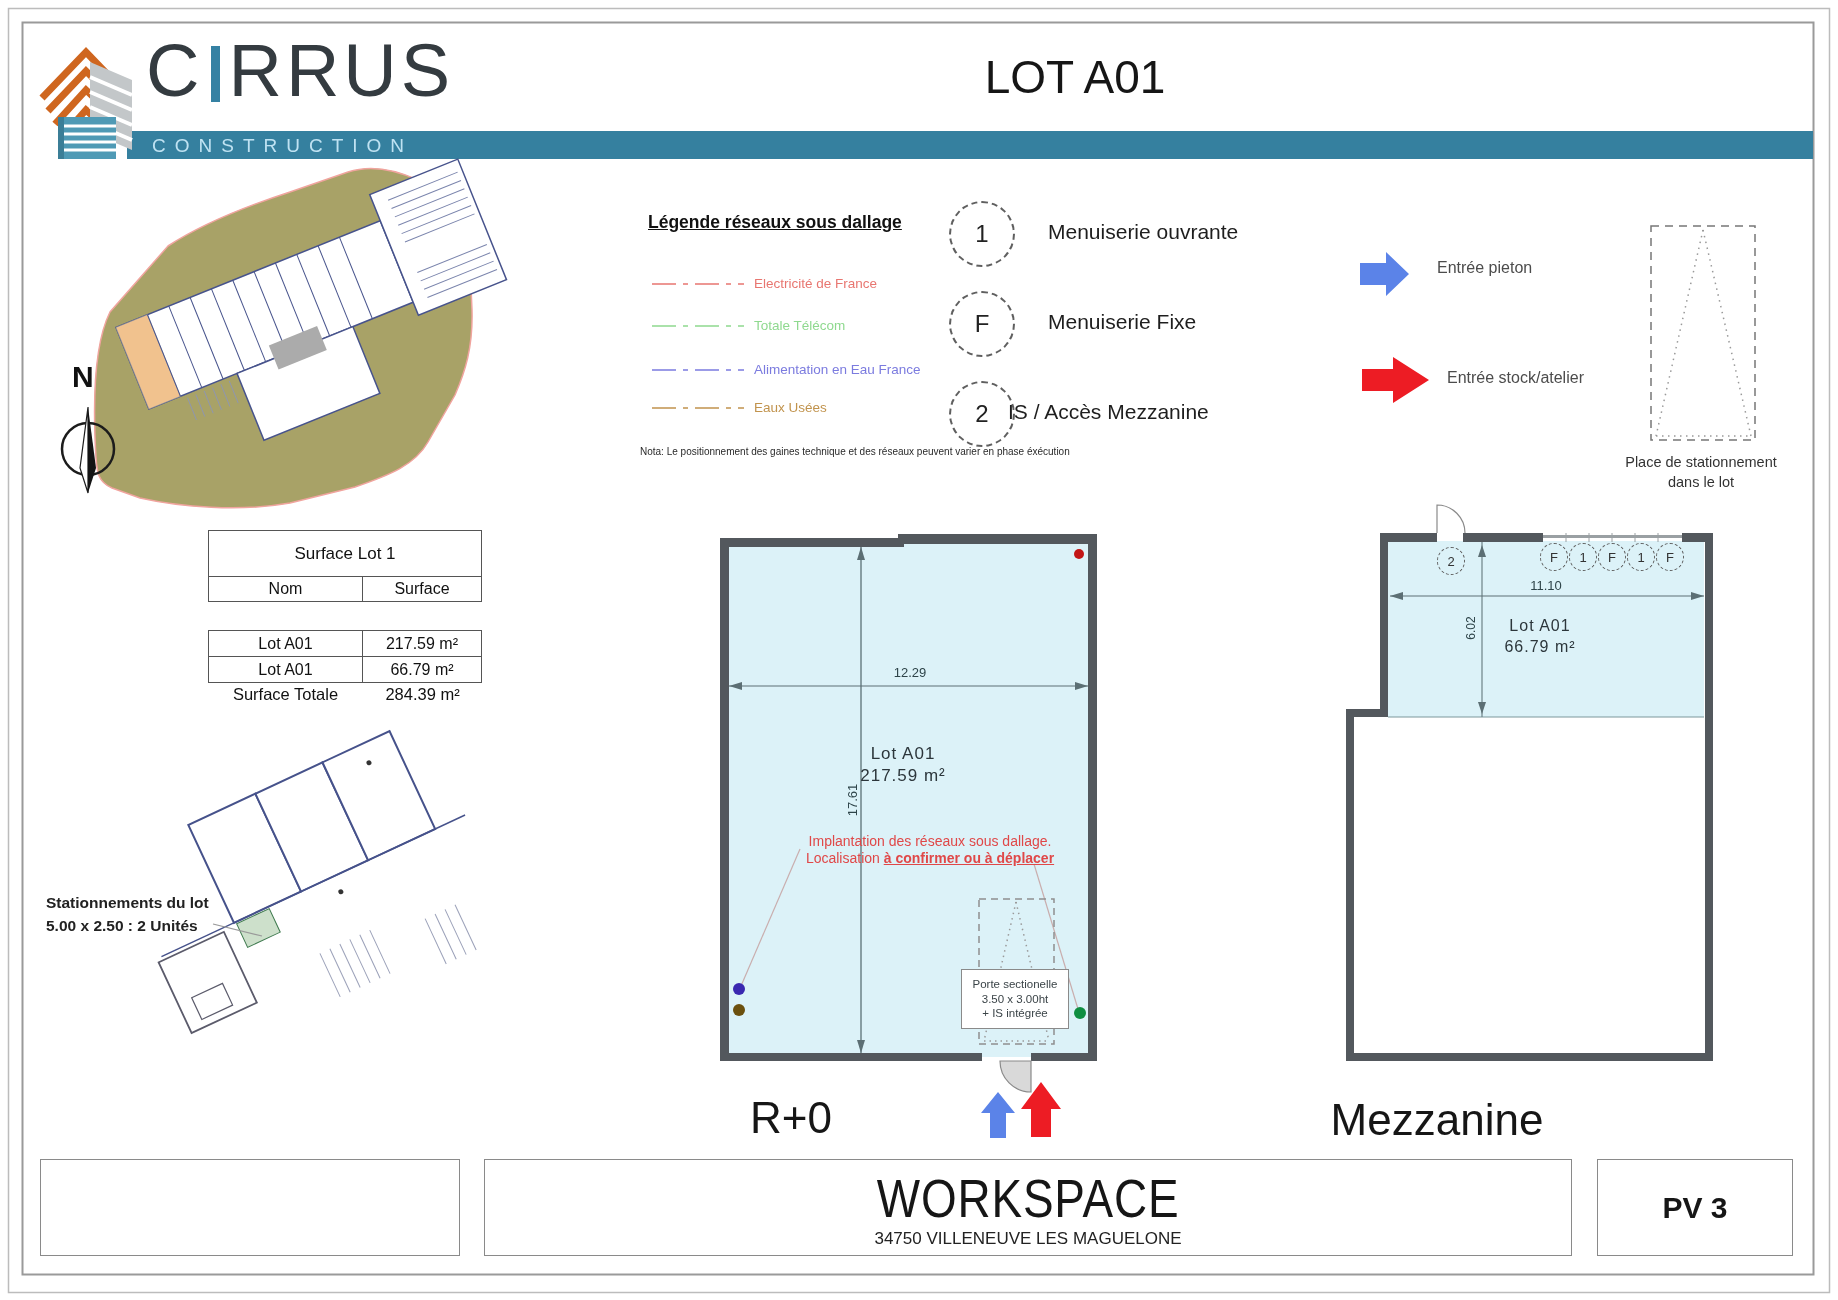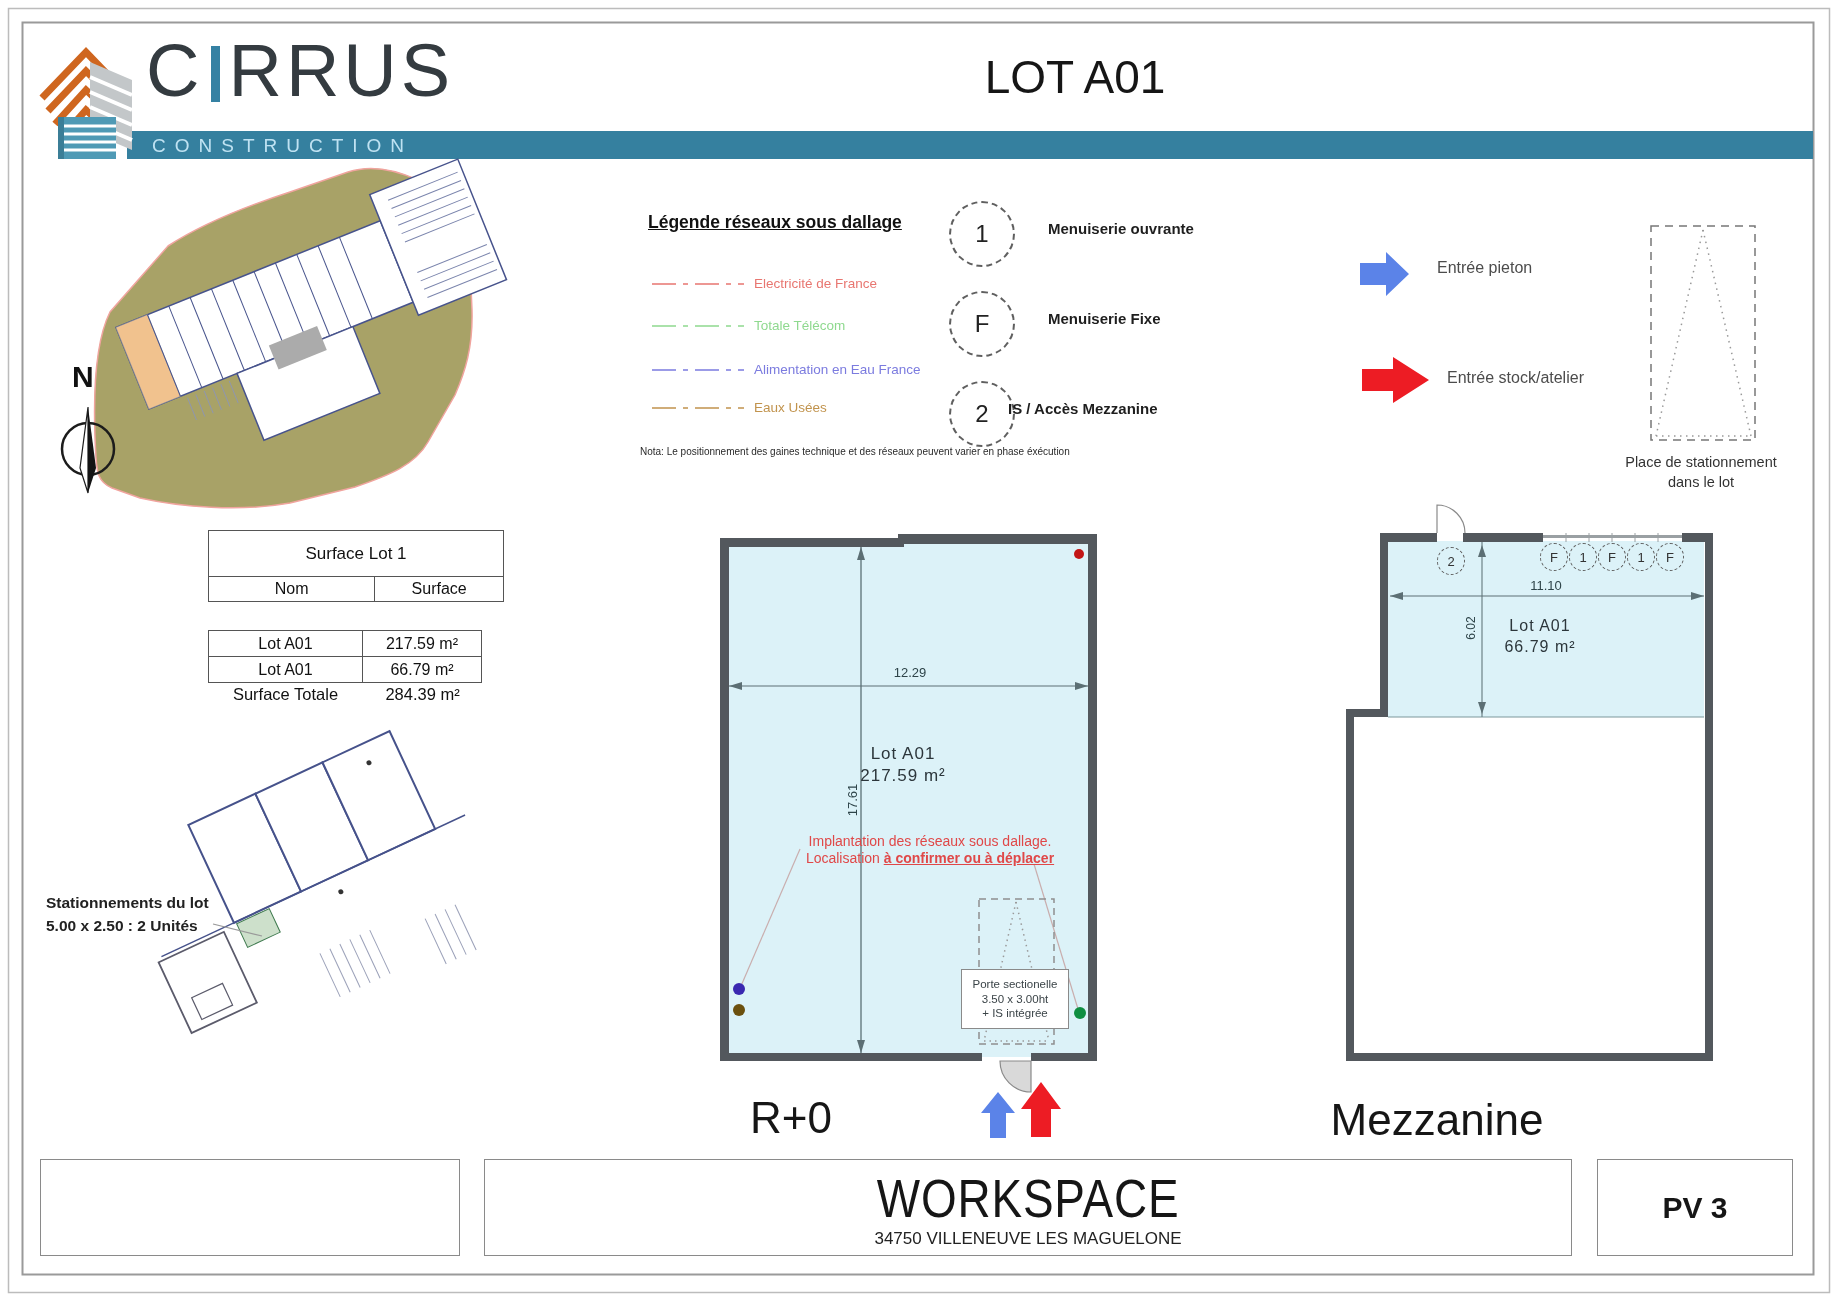--- a/index.html
+++ b/index.html
@@ -14,21 +14,21 @@
   .construction{font-size:19px;letter-spacing:9px;color:#bfe2f2;font-weight:400;}
   .lot-title{font-size:46px;color:#161616;}
   
   .leg-head{font-size:17.5px;font-weight:700;text-decoration:underline;color:#111;}
   .leg-row{position:absolute;display:flex;align-items:center;}
   .leg-row svg{display:block;margin-right:10px;}
   .leg-label{font-size:13.5px;}
   .nota{font-size:10px;color:#2a2a2a;}
   .sym-circle{position:absolute;width:62px;height:62px;border:2px dashed #5f5f5f;border-radius:50%;
               display:flex;align-items:center;justify-content:center;font-size:24px;color:#222;background:transparent;}
-  .sym-label{font-size:15px;color:#1e1e1e;font-weight:bold;}
+  .sym-label{font-size:21px;color:#1e1e1e;}
   .arrow-label{font-size:16px;color:#4c4c4c;}
   .park-label{font-size:14.5px;color:#333;}
   
   .tbl{position:absolute;border:1.5px solid #555;box-sizing:border-box;background:#fff;}
   .tbl-row{display:flex;box-sizing:border-box;}
   .tbl-cell{display:flex;align-items:center;justify-content:center;box-sizing:border-box;font-size:16px;color:#111;}
   
   .dim{font-size:13px;color:#2e4449;}
   .dim.vert{transform:translate(-50%,-50%) rotate(-90deg);}
   .plan-lot{font-size:17px;color:#2c363b;letter-spacing:1px;}
@@ -286,21 +286,21 @@
   <div class="sym-circle" style="left:949px;top:381px;">
       <span>2</span>
     </div>
   <div class="abs sym-label" style="left:1008px;top:400px;">IS / Accès Mezzanine</div>
 
   <div class="abs arrow-label" style="left:1437px;top:259px;">Entrée pieton</div>
   <div class="abs arrow-label" style="left:1447px;top:369px;">Entrée stock/atelier</div>
   <div class="abs ctr park-label" style="left:1701px;top:454px;">Place de stationnement</div>
   <div class="abs ctr park-label" style="left:1701px;top:474px;">dans le lot</div>
 
-  <div class="tbl" style="left:208px;top:530px;width:296px;height:72px;">
+  <div class="tbl" style="left:208px;top:530px;width:274px;height:72px;">
     <div class="tbl-row" style="height:46px;border-bottom:1.5px solid #555;">
       <div class="tbl-cell" style="width:100%;font-size:17px;">Surface Lot 1</div>
     </div>
     <div class="tbl-row" style="height:24px;">
       <div class="tbl-cell" style="width:56.6%;border-right:1.5px solid #555;">Nom</div>
       <div class="tbl-cell" style="width:43.4%;">Surface</div>
     </div>
   </div>
   <div class="tbl" style="left:208px;top:630px;width:274px;height:53px;">
     <div class="tbl-row" style="height:26px;border-bottom:1.5px solid #555;">

